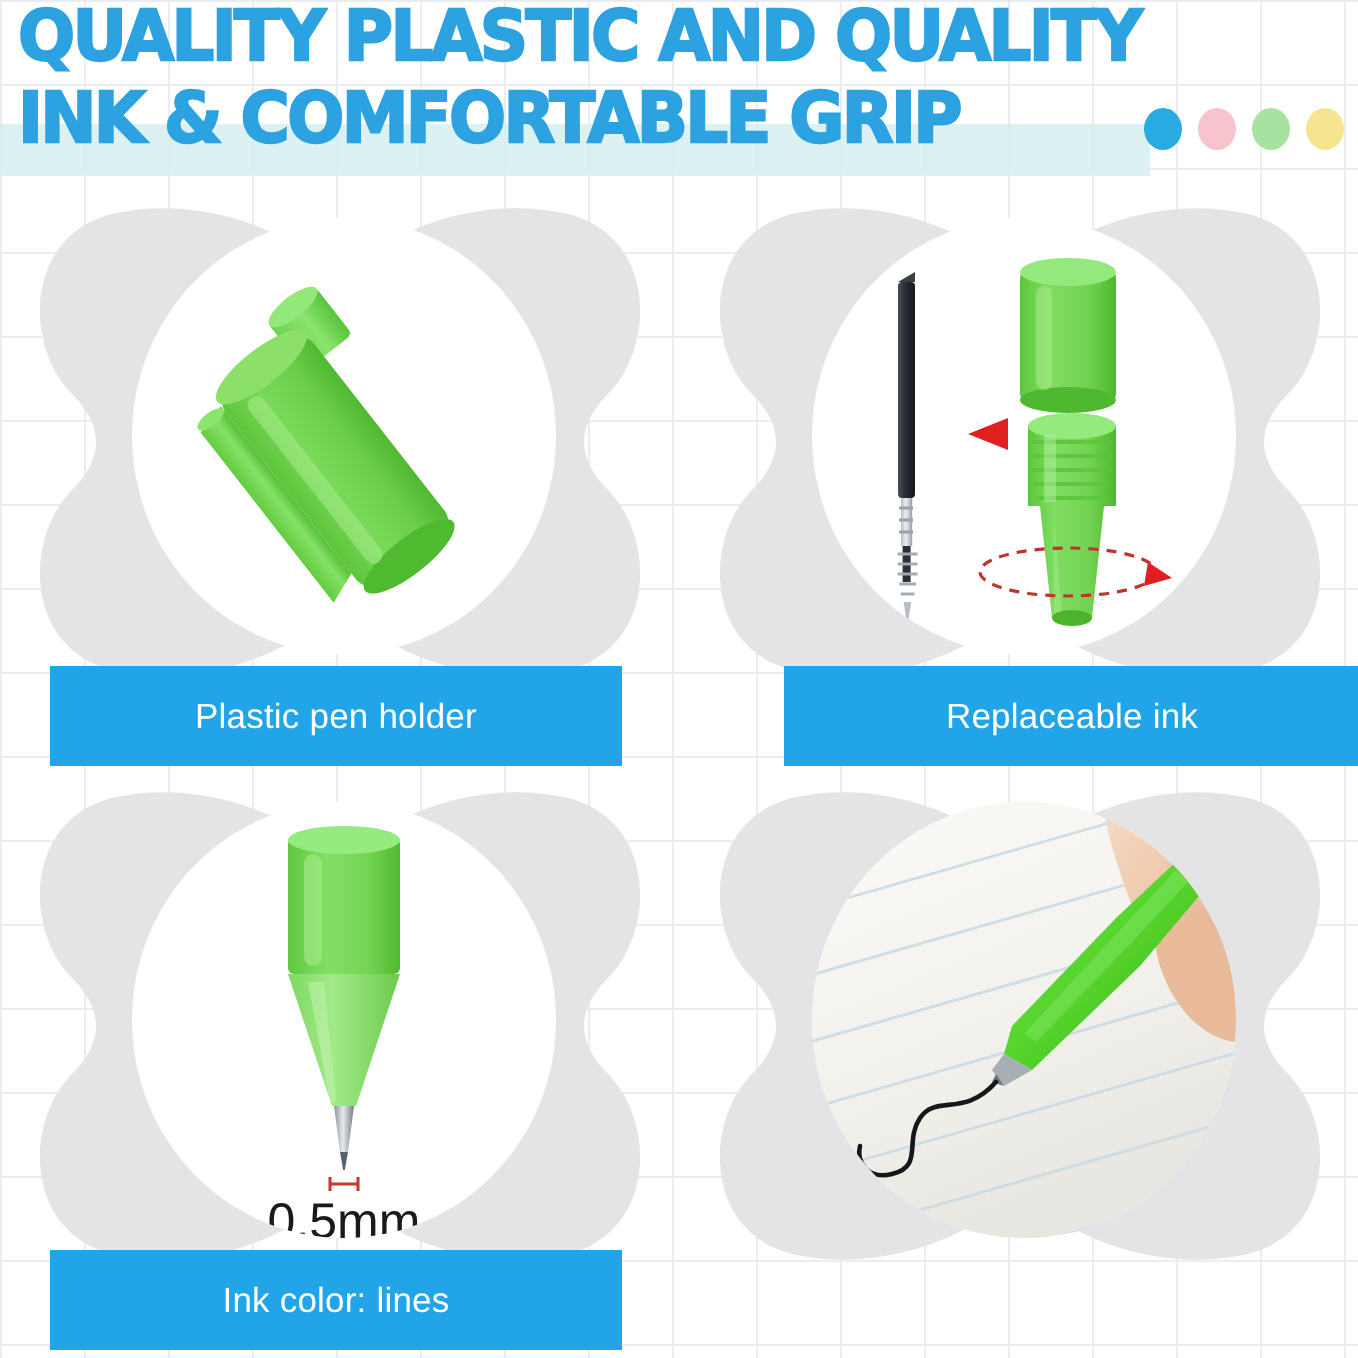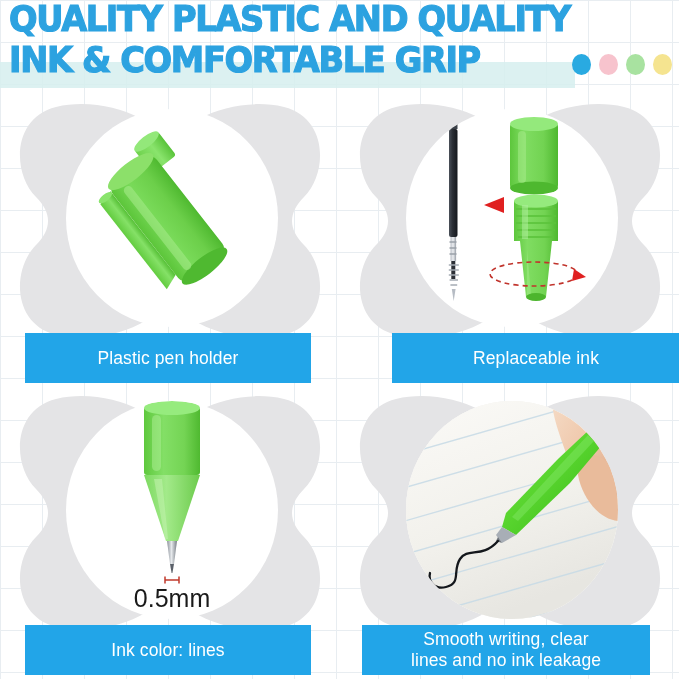--- a/index.html
+++ b/index.html
@@ -74,21 +74,21 @@
     text-align:center;
     font-size:17.5px;
     line-height:21px;
     letter-spacing:.1px;
     box-sizing:border-box;padding:0 6px;
   }
   #card-1 .label{left:22px;width:288px;margin-left:30px;}
   #card-3 .label{left:22px;width:288px;font-size:17.5px;}
 
   
-  .art{position:absolute;left:0;top:0;width:212px;height:218px;}
+  .art{position:absolute;left:0;top:12px;width:212px;height:218px;}
   .art svg{display:block;width:212px;height:218px;}
 
   
   .photo{
     position:absolute;left:0;top:0;width:212px;height:218px;
     background:#f3f2ee;
   }
 </style>
 </head>
 <body>
@@ -332,21 +332,15 @@
           <path d="M196,44 L164,82 L110,134 L96,126 L100,112 L152,58 L184,28 Z" fill="url(#g4pen)"></path>
           <path d="M188,40 L160,70 L112,120 L106,116 L154,64 L182,34 Z" fill="#86e868" opacity=".45"></path>
 
           <path d="M96,126 L110,134 L96,142 L90,134 Z" fill="#a8aeb6"></path>
           <path d="M92,136 L96,142 L90,140 Z" fill="#6f757d"></path>
 
           <path d="M92,140 C76,158 62,146 54,158 C46,170 56,182 40,186 C28,189 22,180 24,172" fill="none" stroke="#14171c" stroke-width="2.3" stroke-linecap="round"></path>
         </svg>
       </div>
     </div>
-    <div class="label">
-      <span>
-        <span>Smooth writing, clear</span><br>
-        <span>lines and no ink leakage</span>
-      </span>
-    </div>
   </div>
 
 </div>
 
 </body></html>

